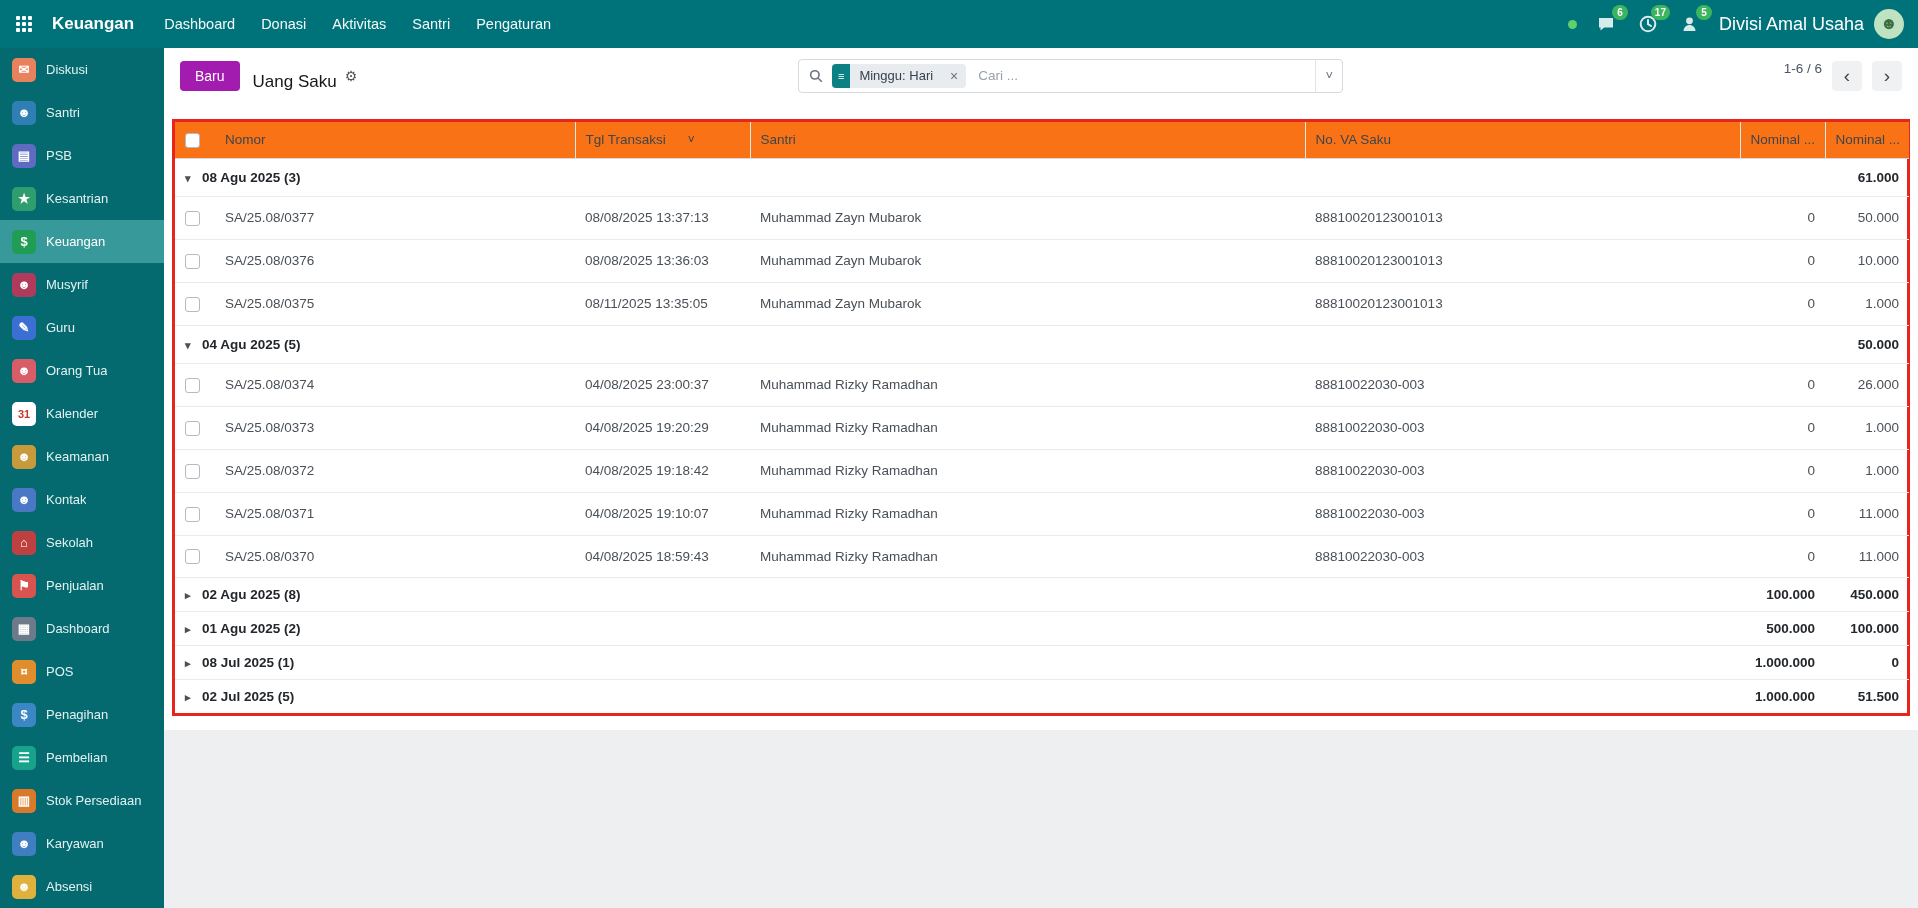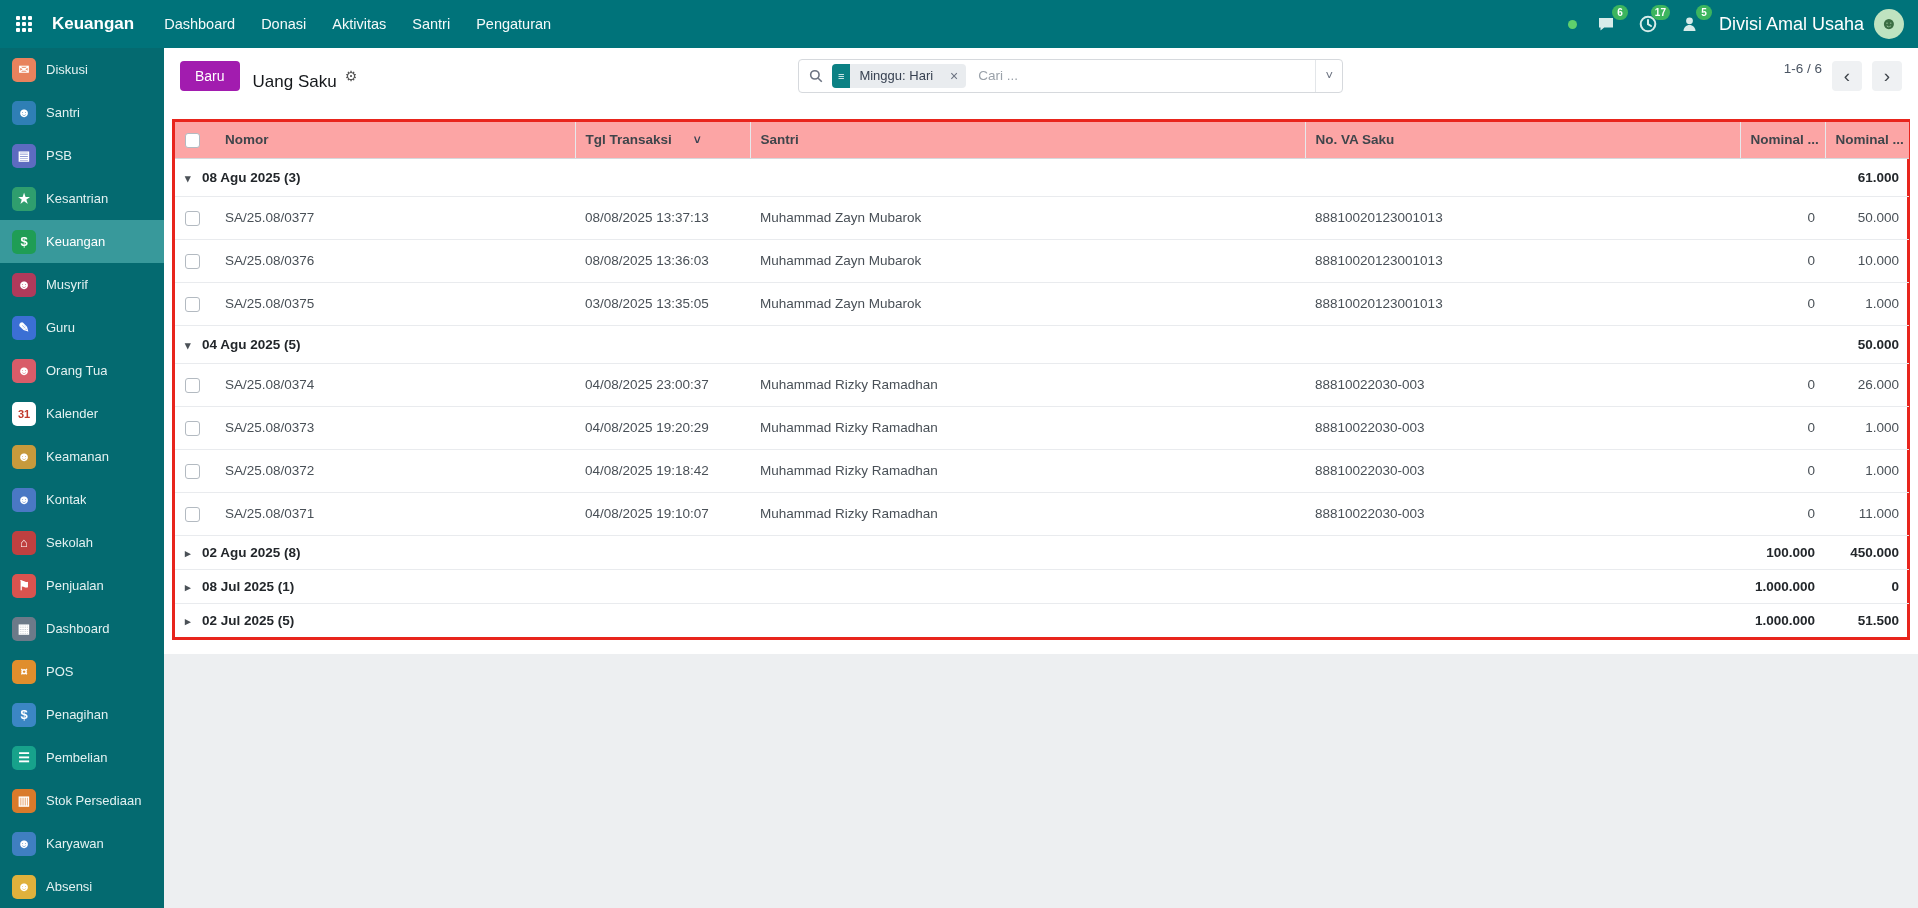--- a/index.html
+++ b/index.html
@@ -67,21 +67,21 @@
   .cp-right { display:flex; align-items:flex-start; gap:10px; }
   .pager-range { font-size:13.5px; color:#4b5563; }
   .pager-btn { width:30px; height:30px; background:#eff1f3; border:none; border-radius:4px;
                color:#3f454b; font-size:19px; cursor:pointer; display:flex; align-items:center;
                justify-content:center; font-family:inherit; }
 
   
   .table-zone { background:#fff; padding:16px 8px 14px; }
   .annotation-box { border:3px solid #e8251d; background:#fff; }
   table { width:100%; border-collapse:collapse; table-layout:fixed; font-size:13.5px; color:#495057; }
-  thead th { text-align:left; font-weight:bold; color:#3f454b; padding:10px 10px; background:#fca5a5;
+  thead th { text-align:left; font-weight:normal; color:#3f454b; padding:10px 10px; background:#f97316;
              border-bottom:1px solid #d5d9dd; cursor:pointer; white-space:nowrap; overflow:hidden; }
   thead th.sep { border-left:1px solid #e6e9ec; }
   th.num, td.num { text-align:right; }
   .sort-caret { margin-left:22px; font-size:12px; color:#374151; }
   tbody td { padding:13px 10px; border-top:1px solid #e9ebee; white-space:nowrap; overflow:hidden;
              text-overflow:ellipsis; }
   tbody tr:first-child td { border-top:none; }
   tr.data-row { cursor:pointer;padding-left:36px; }
   tr.group-row td { font-weight:bold; color:#23272b; padding:11px 10px; cursor:pointer; }
   tr.group-row.collapsed td { padding:9px 10px; }
@@ -304,21 +304,21 @@
                 <td>SA/25.08/0376</td>
                 <td>08/08/2025 13:36:03</td>
                 <td>Muhammad Zayn Mubarok</td>
                 <td>88810020123001013</td>
                 <td class="num">0</td>
                 <td class="num">10.000</td>
               </tr>
               <tr class="data-row">
                 <td><span class="cb"></span></td>
                 <td>SA/25.08/0375</td>
-                <td>03/08/2025 13:35:05</td>
+                <td>08/11/2025 13:35:05</td>
                 <td>Muhammad Zayn Mubarok</td>
                 <td>88810020123001013</td>
                 <td class="num">0</td>
                 <td class="num">1.000</td>
               </tr>
               <tr class="group-row">
                 <td colspan="5"><span class="grp-caret">▾</span><span>04 Agu 2025 (5)</span></td>
                 <td class="num"></td>
                 <td class="num">50.000</td>
               </tr>
@@ -351,26 +351,40 @@
               </tr>
               <tr class="data-row">
                 <td><span class="cb"></span></td>
                 <td>SA/25.08/0371</td>
                 <td>04/08/2025 19:10:07</td>
                 <td>Muhammad Rizky Ramadhan</td>
                 <td>88810022030-003</td>
                 <td class="num">0</td>
                 <td class="num">11.000</td>
               </tr>
+              <tr class="data-row">
+                <td><span class="cb"></span></td>
+                <td>SA/25.08/0370</td>
+                <td>04/08/2025 18:59:43</td>
+                <td>Muhammad Rizky Ramadhan</td>
+                <td>88810022030-003</td>
+                <td class="num">0</td>
+                <td class="num">11.000</td>
+              </tr>
               <tr class="group-row collapsed">
                 <td colspan="5"><span class="grp-caret">▸</span><span>02 Agu 2025 (8)</span></td>
                 <td class="num">100.000</td>
                 <td class="num">450.000</td>
               </tr>
               <tr class="group-row collapsed">
+                <td colspan="5"><span class="grp-caret">▸</span><span>01 Agu 2025 (2)</span></td>
+                <td class="num">500.000</td>
+                <td class="num">100.000</td>
+              </tr>
+              <tr class="group-row collapsed">
                 <td colspan="5"><span class="grp-caret">▸</span><span>08 Jul 2025 (1)</span></td>
                 <td class="num">1.000.000</td>
                 <td class="num">0</td>
               </tr>
               <tr class="group-row collapsed">
                 <td colspan="5"><span class="grp-caret">▸</span><span>02 Jul 2025 (5)</span></td>
                 <td class="num">1.000.000</td>
                 <td class="num">51.500</td>
               </tr>
             </tbody>

